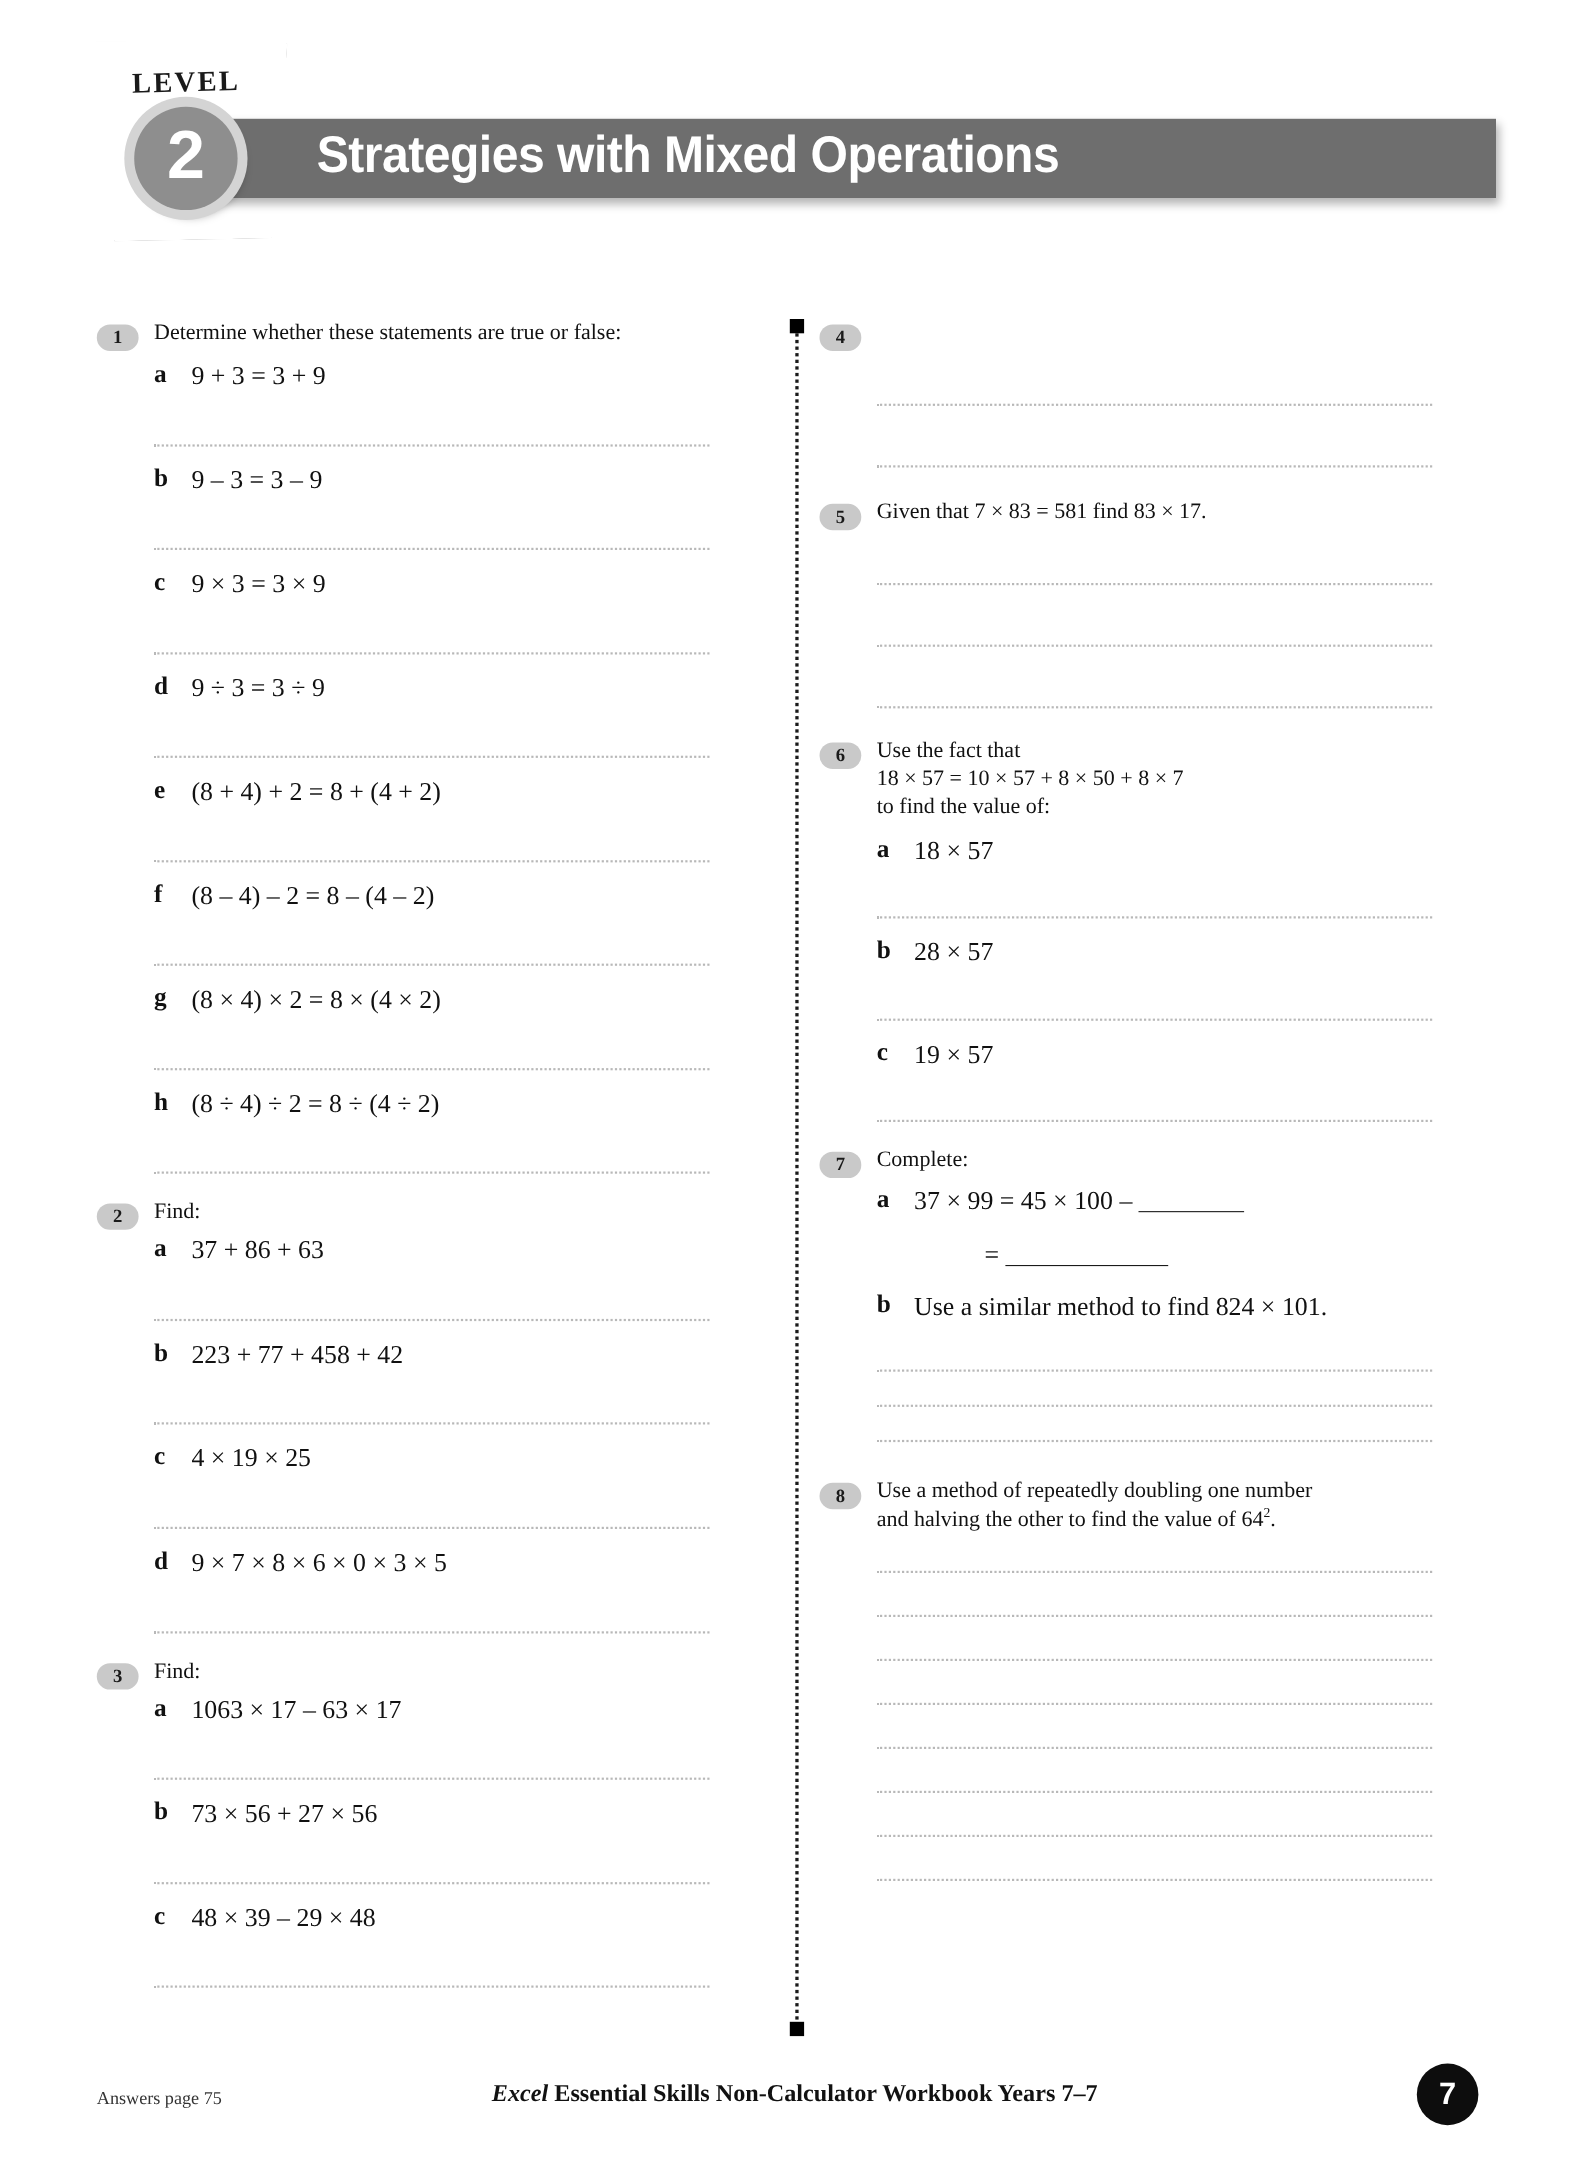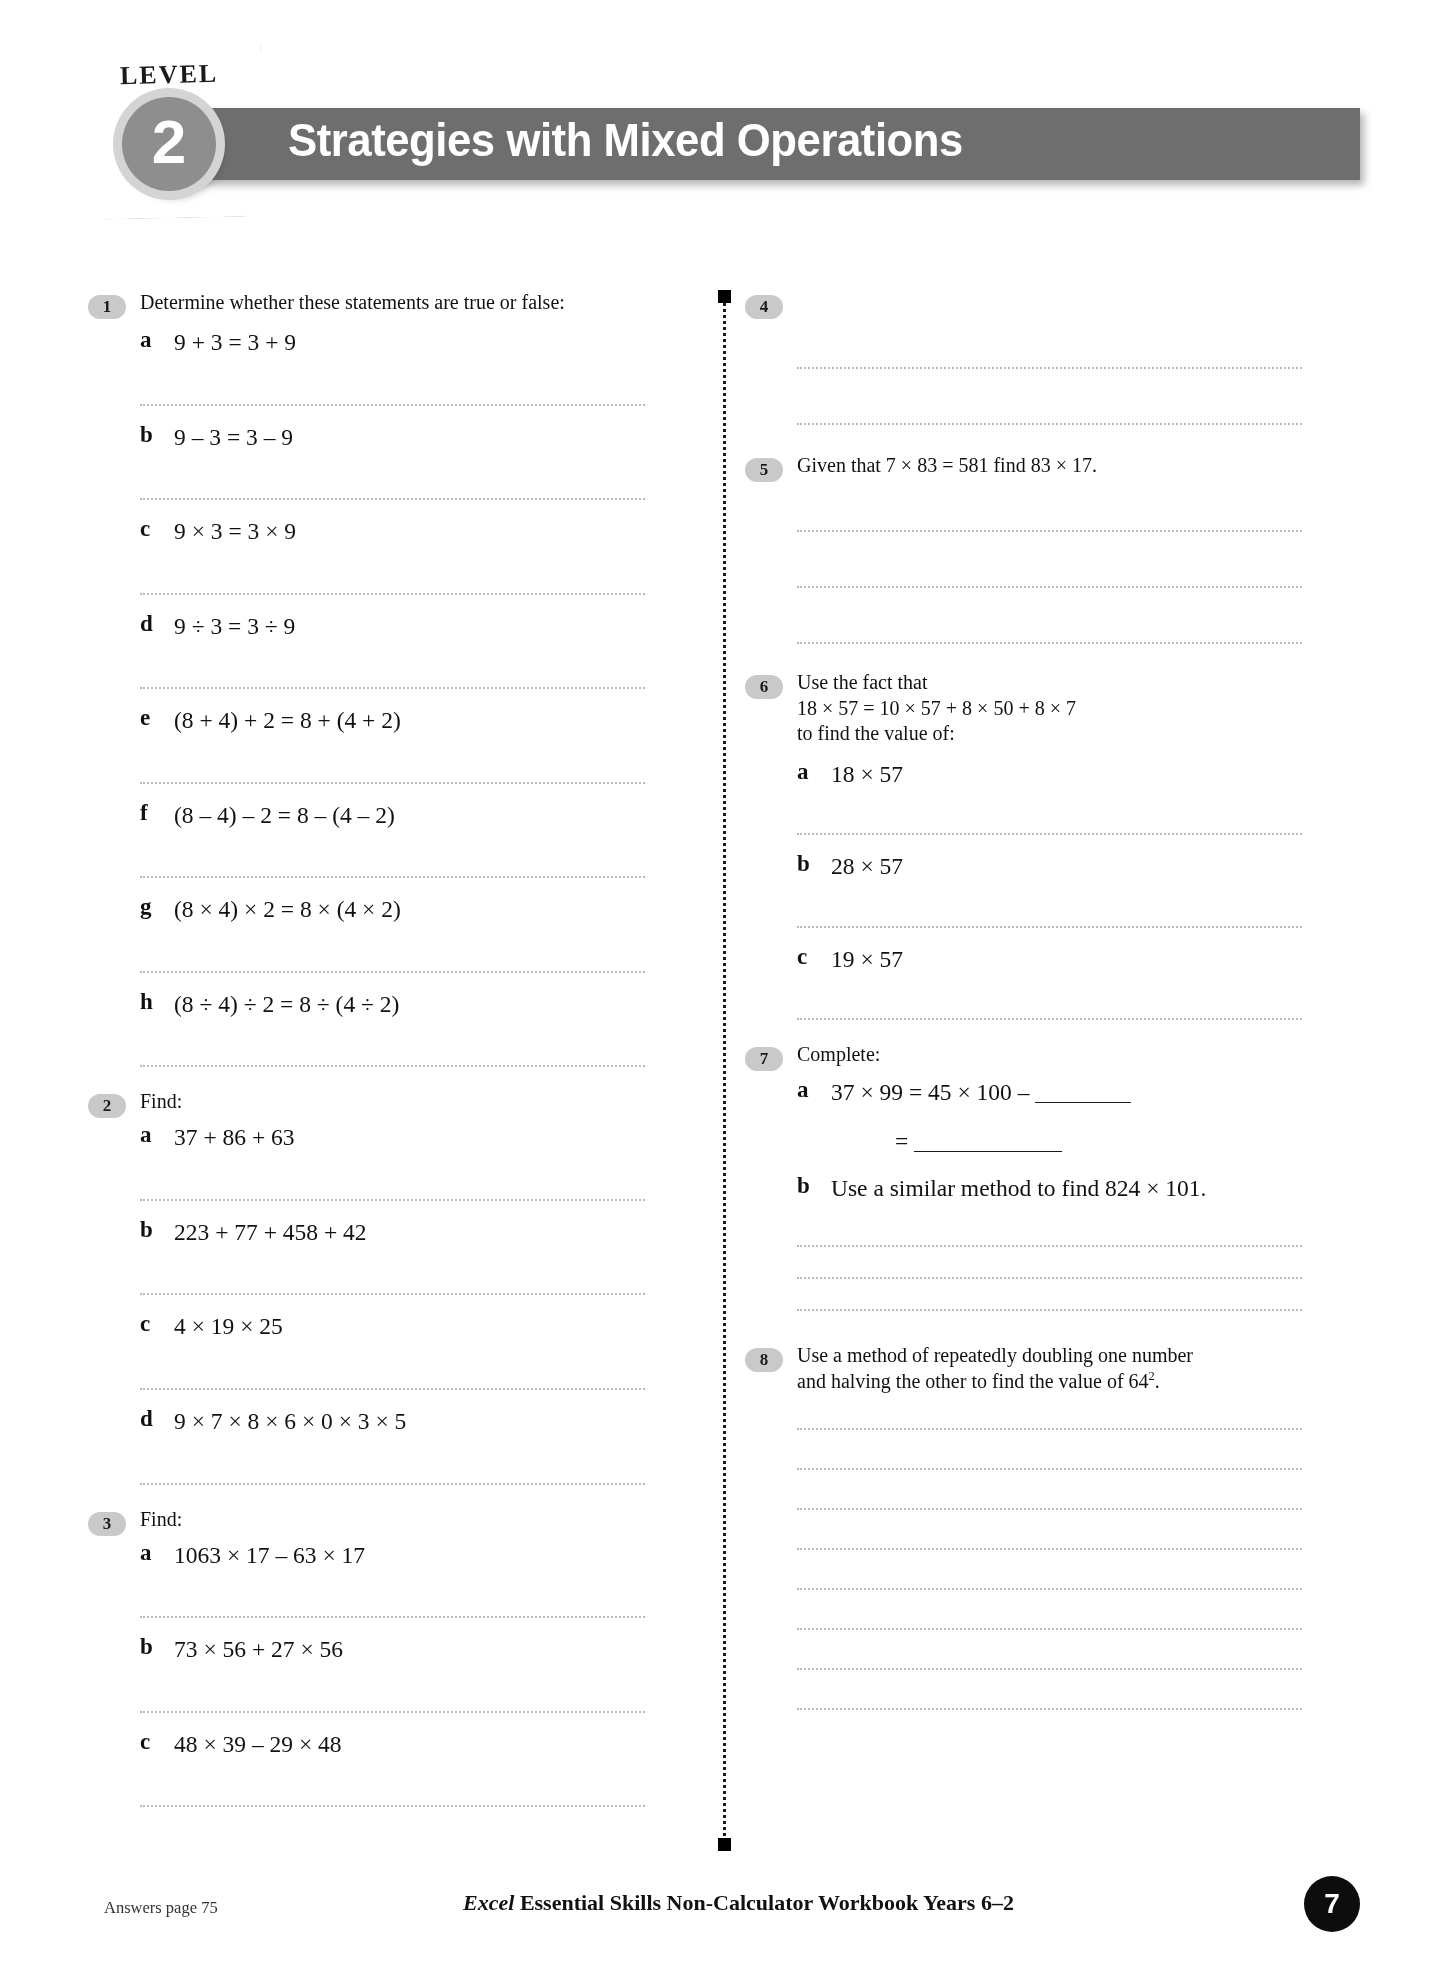--- a/index.html
+++ b/index.html
@@ -119,21 +119,21 @@
     display:inline-block;
     border-bottom:1.6px solid #1a1a1a;
     vertical-align:-3px;
   }
   .blank-sm{width:96px;}
   .blank-md{width:148px;}
 
   sup{font-size:0.62em;vertical-align:super;line-height:0;}
 
   
-  .footer{position:absolute;left:16px;top:1880px;width:1253px;height:98px;}
+  .footer{position:absolute;left:0;top:1880px;width:1253px;height:98px;}
   .footer-left{
     position:absolute;left:88px;top:18px;
     font-size:16.5px;color:#333;
     font-family:"Liberation Serif", serif;
   }
   .footer-center{
     position:absolute;left:0;top:10px;width:1445px;
     text-align:center;
     font-size:22px;font-weight:bold;
     font-family:"Liberation Serif", serif;
@@ -422,15 +422,15 @@
     <div style="height:38px"></div>
     <div class="rule r-right"></div>
     <div style="height:38px"></div>
     <div class="rule r-right"></div>
   </div>
 
 </div>
 
 <div class="footer">
   <div class="footer-left">Answers page 75</div>
-  <div class="footer-center"><span class="ital">Excel</span><span> Essential Skills Non-Calculator Workbook Years 6–2</span></div>
+  <div class="footer-center"><span class="ital">Excel</span><span> Essential Skills Non-Calculator Workbook Years 7–7</span></div>
   <div class="page-circle">7</div>
 </div>
 
 </body></html>

